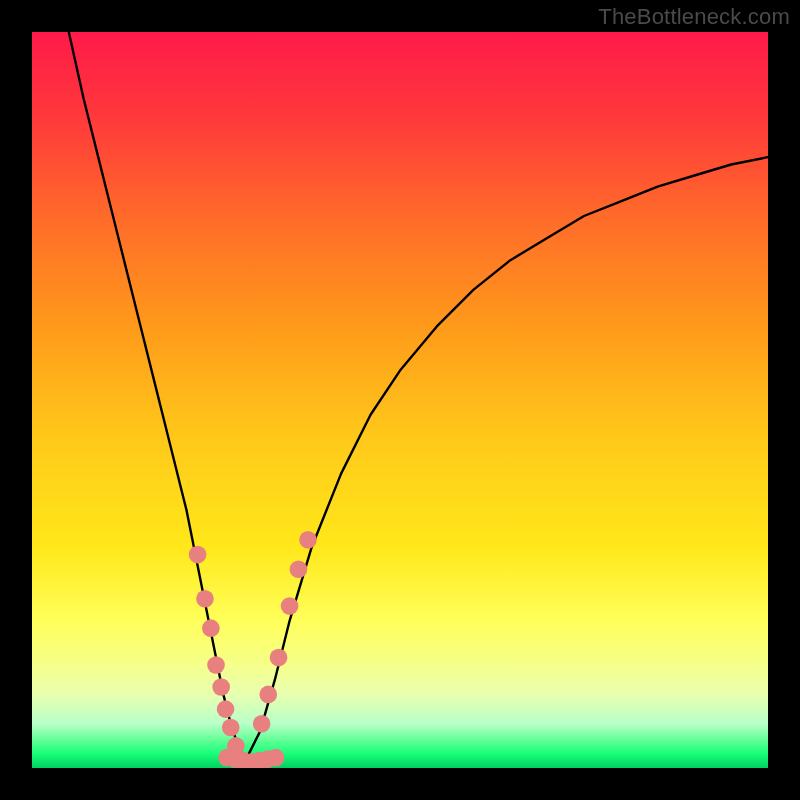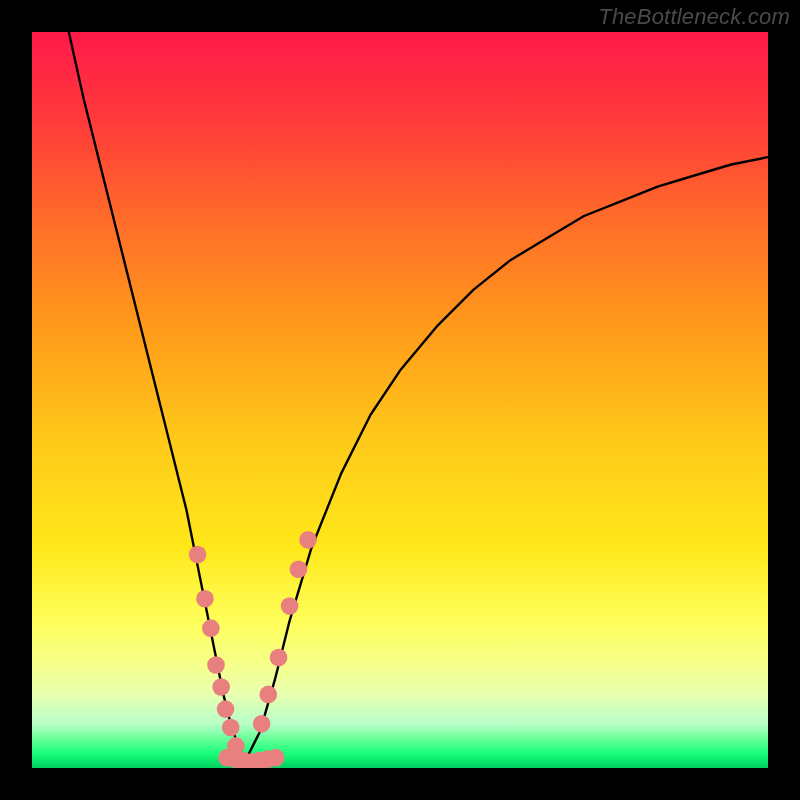--- a/index.html
+++ b/index.html
@@ -10,21 +10,20 @@
     background: #000;
     overflow: hidden;
   }
   .frame {
     position: absolute;
     left: 0;
     top: 0;
     width: 800px;
     height: 800px;
     background: #000;
-    font-style: italic;
   }
   .plot-area {
     position: absolute;
     left: 32px;
     top: 32px;
     width: 736px;
     height: 736px;
     background: linear-gradient(to bottom,
       #ff1a4a 0%,
       #ff3a3a 12%,

